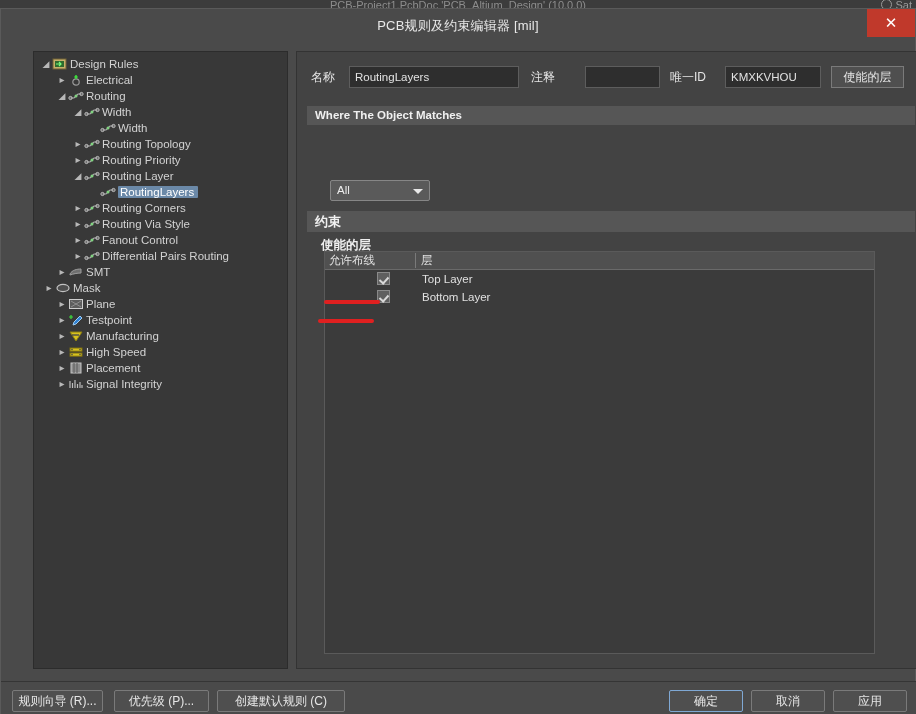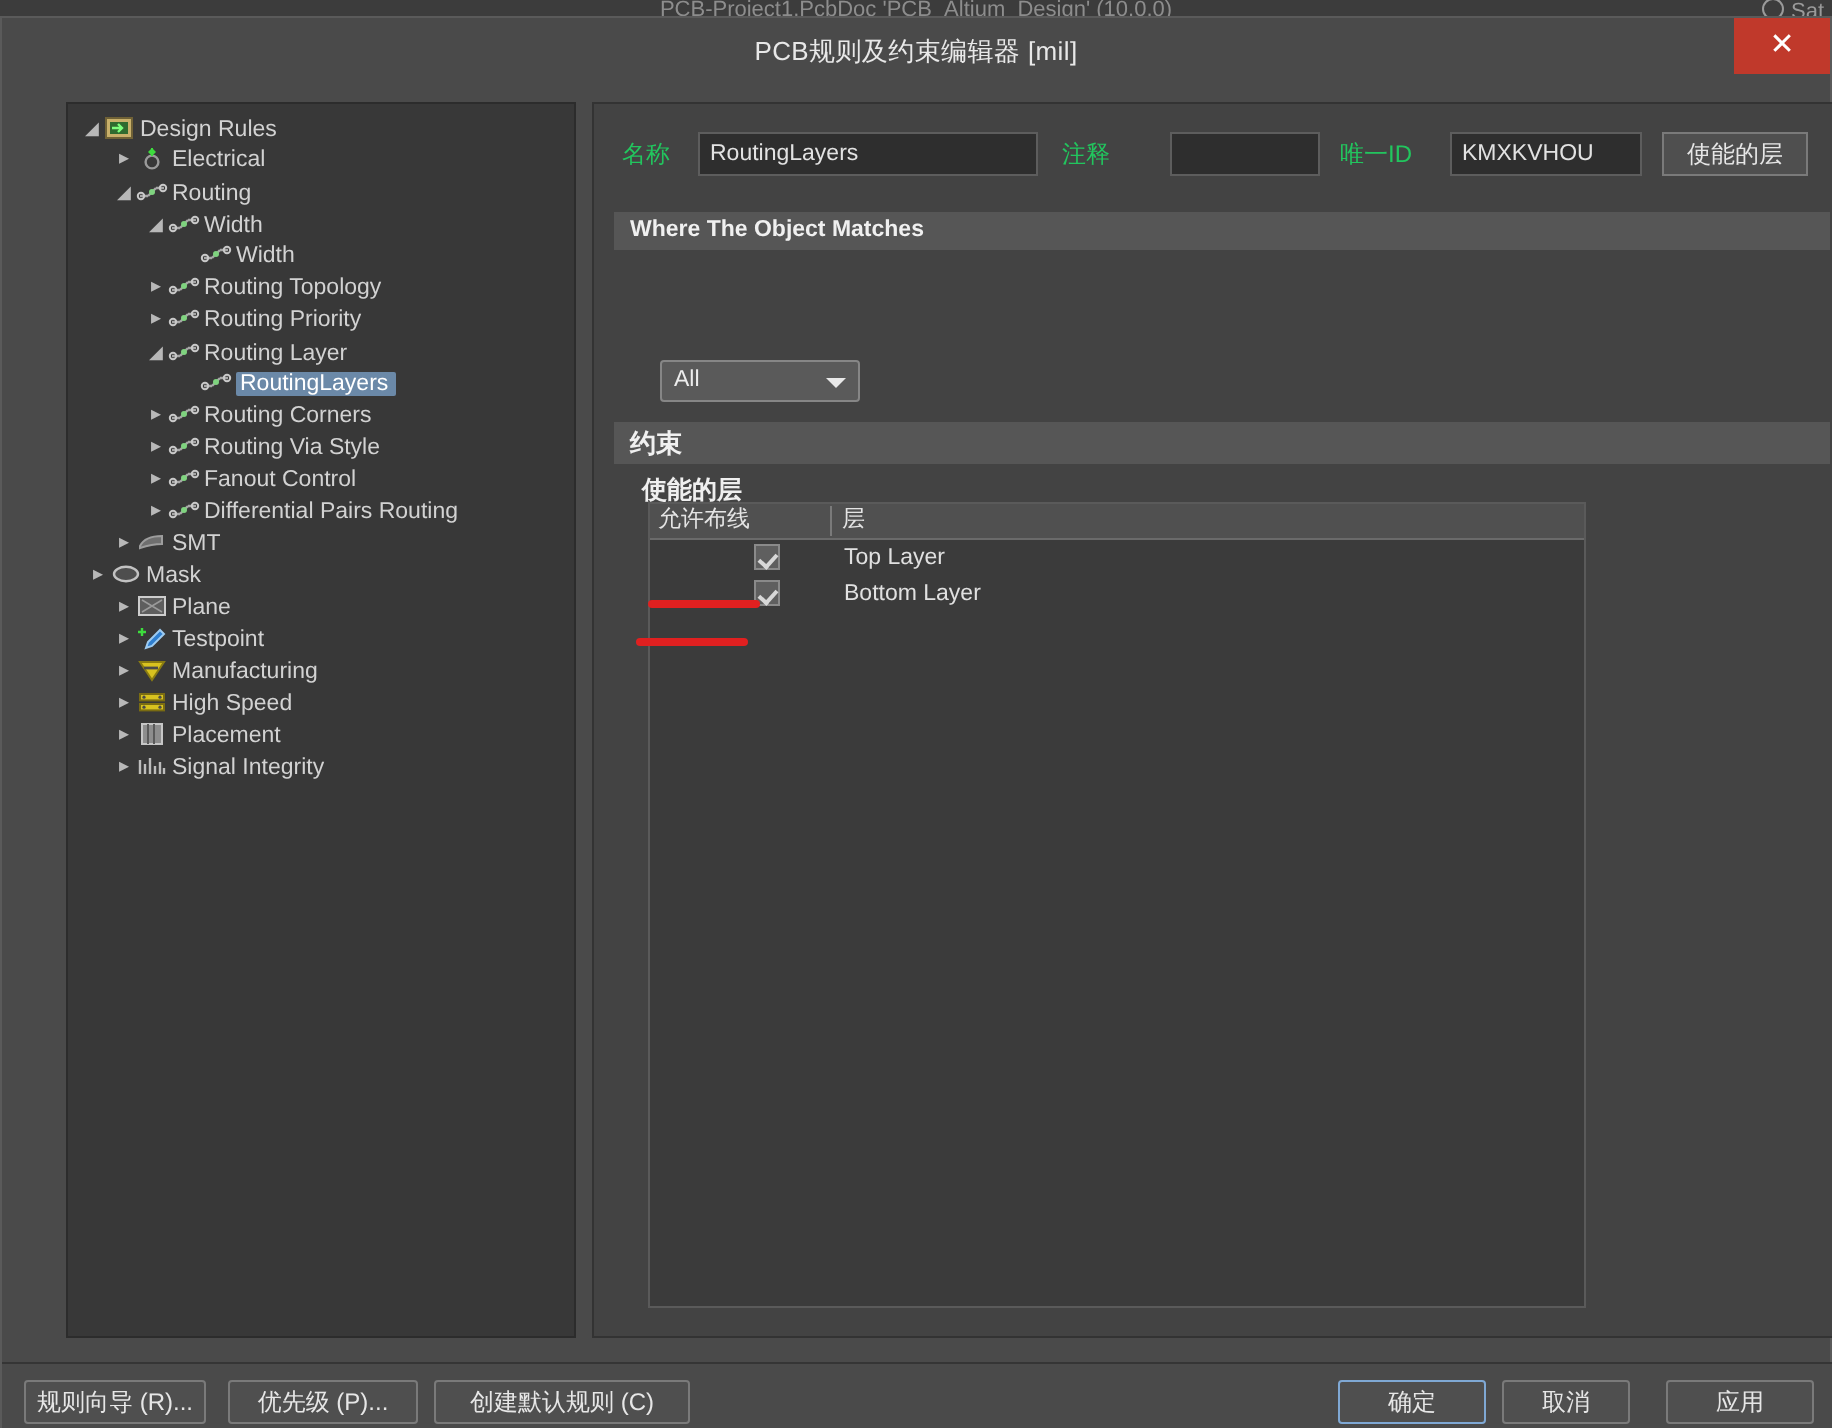--- a/index.html
+++ b/index.html
@@ -160,21 +160,21 @@
 
   
   .field-row {
     position: absolute;
     left: 0; top: 14px;
     width: 629px; height: 30px;
   }
   .lbl {
     position: absolute;
     font-size: 12px;
-    color: #22c55e;
+    color: #e5e5e5;
     line-height: 22px;
   }
   .txtbox {
     position: absolute;
     height: 22px;
     background: #2e2e2e;
     border: 1px solid #5d5d5d;
     box-sizing: border-box;
     color: #e2e2e2;
     font-size: 11.5px;
@@ -241,21 +241,21 @@
     position: absolute;
     left: 24px;
     font-size: 12.5px;
     font-weight: bold;
     color: #efefef;
   }
 
   .layer-table {
     position: absolute;
     left: 27px; top: 199px;
-    width: 469px;
+    width: 551px;
     height: 403px;
     background: #3b3b3b;
     border: 1px solid #5a5a5a;
     box-sizing: border-box;
     overflow: hidden;
   }
   .lt-head {
     height: 17px;
     background: #505050;
     border-bottom: 1px solid #6a6a6a;
@@ -535,20 +535,20 @@
 
       </div>
     </div>
 
     <div class="footer">
       <button class="btn" style="left:11px;  width:91px;">规则向导 (R)...</button>
       <button class="btn" style="left:113px; width:95px;">优先级 (P)...</button>
       <button class="btn" style="left:216px; width:128px;">创建默认规则 (C)</button>
 
       <button class="btn primary" style="left:668px; width:74px;">确定</button>
-      <button class="btn" style="left:750px; width:64px;">取消</button>
+      <button class="btn" style="left:750px; width:74px;">取消</button>
       <button class="btn" style="left:832px; width:74px;">应用</button>
     </div>
 
   </div>
 
   <div class="watermark">https://blog.csdn.net/huangLilian</div>
 </div>
 
 </body></html>

